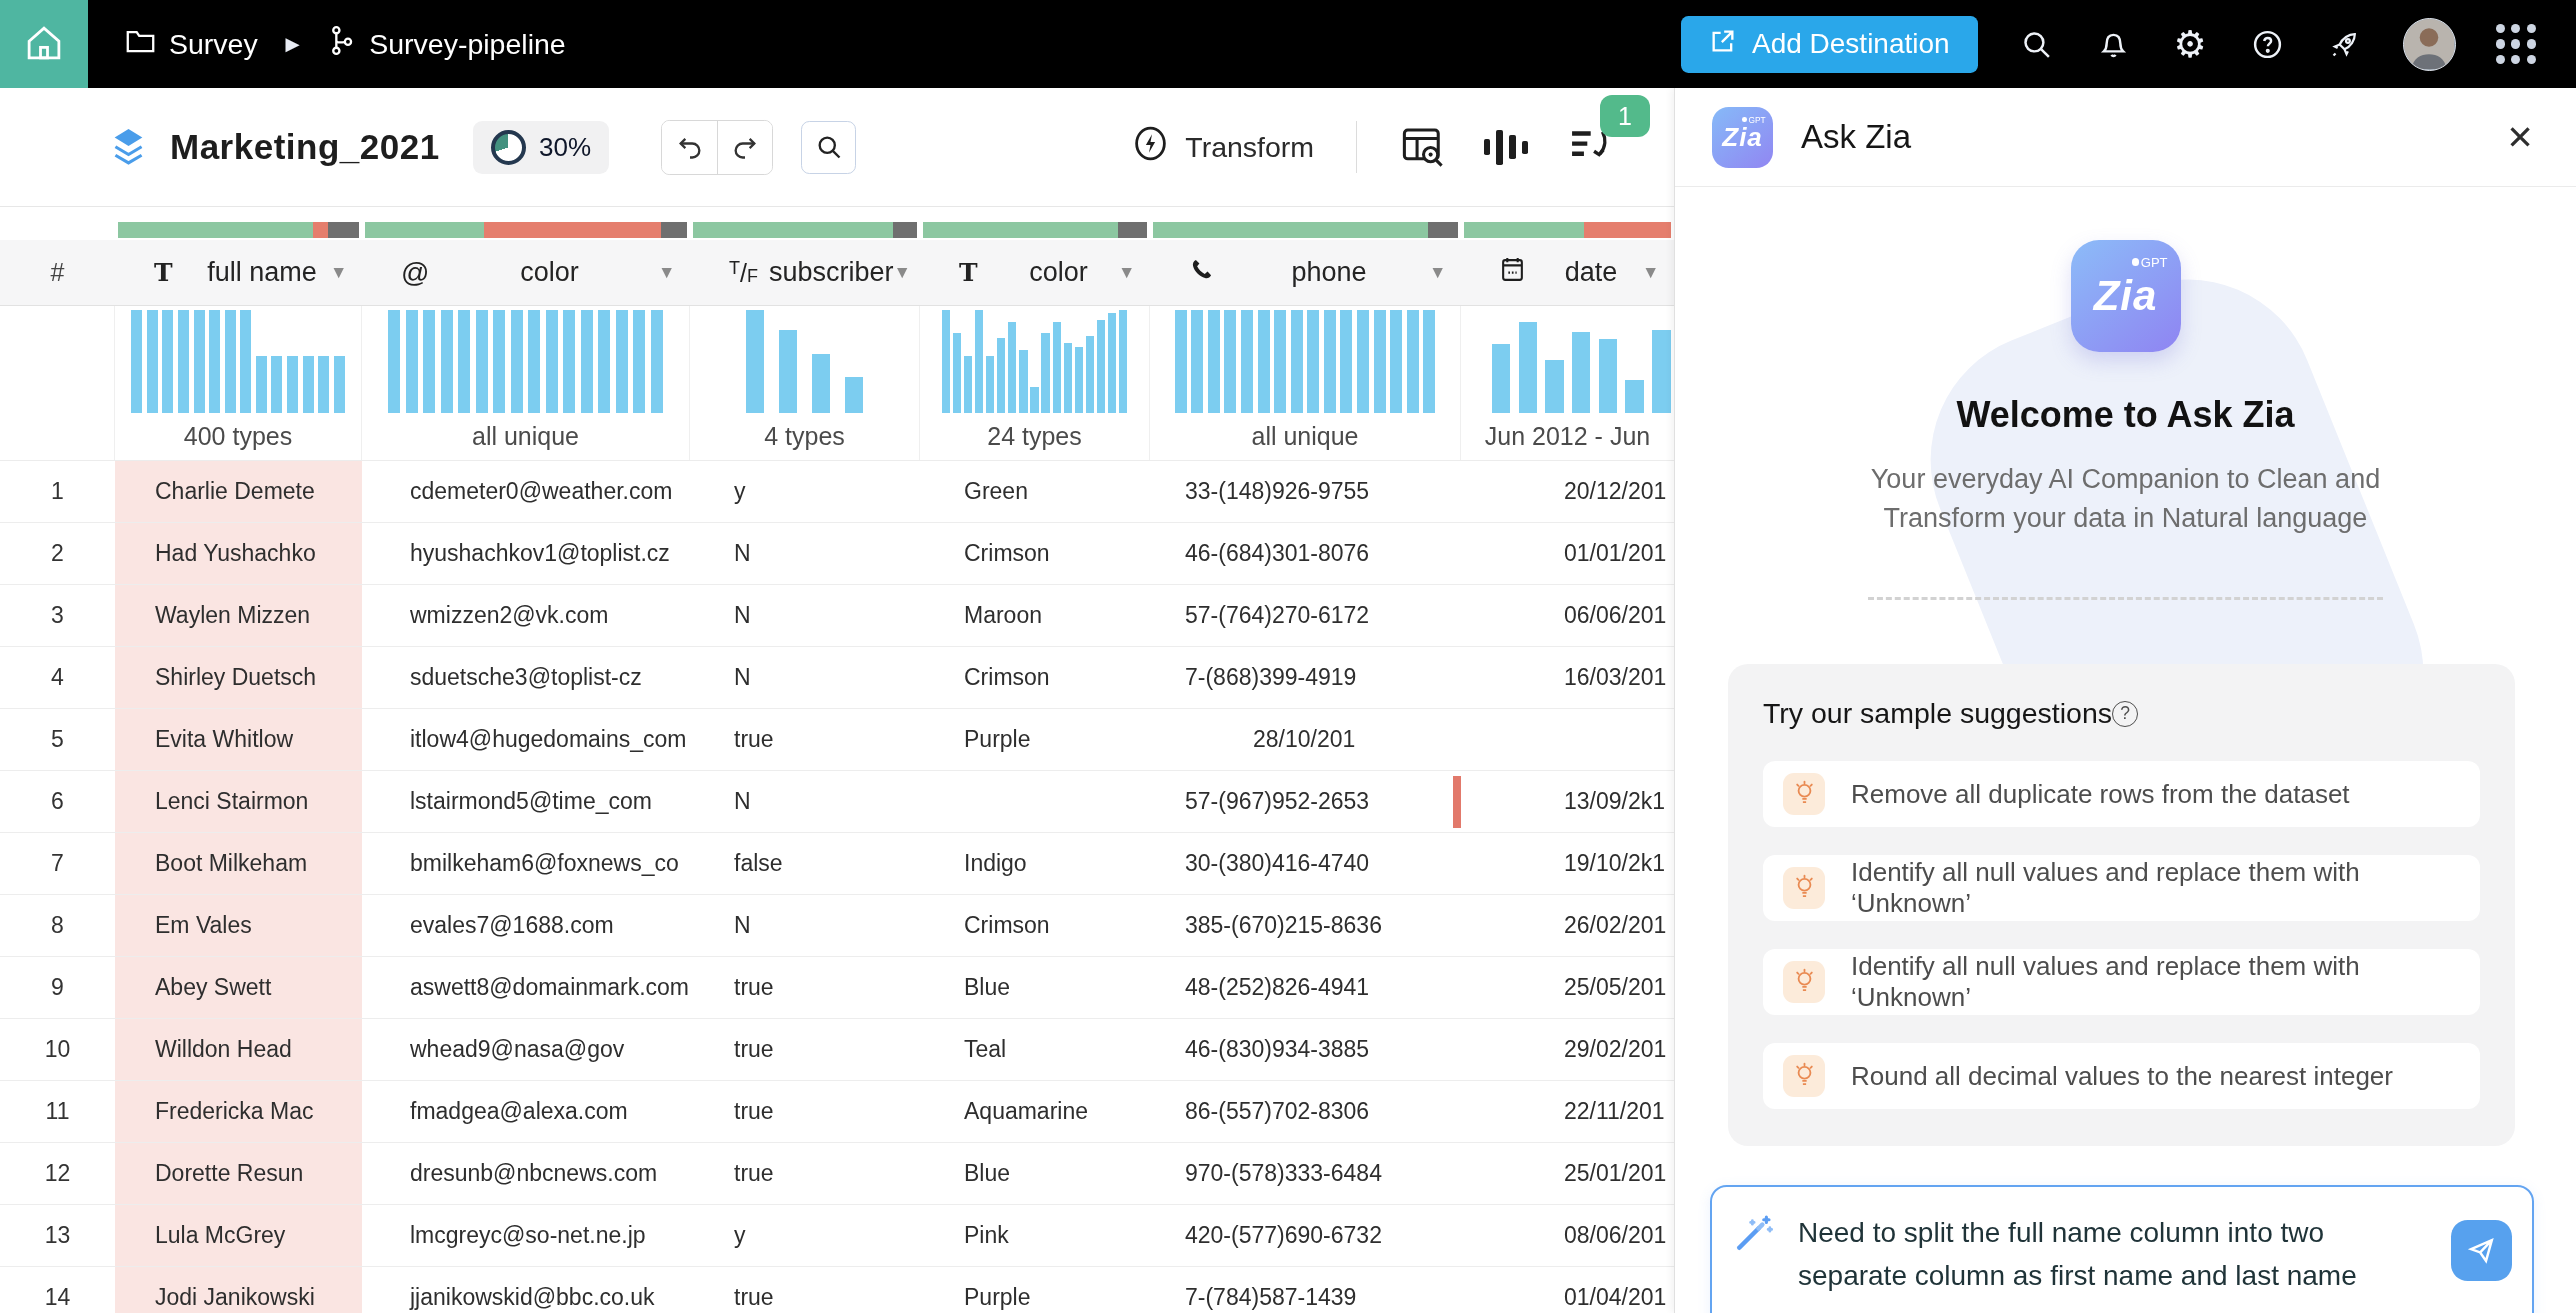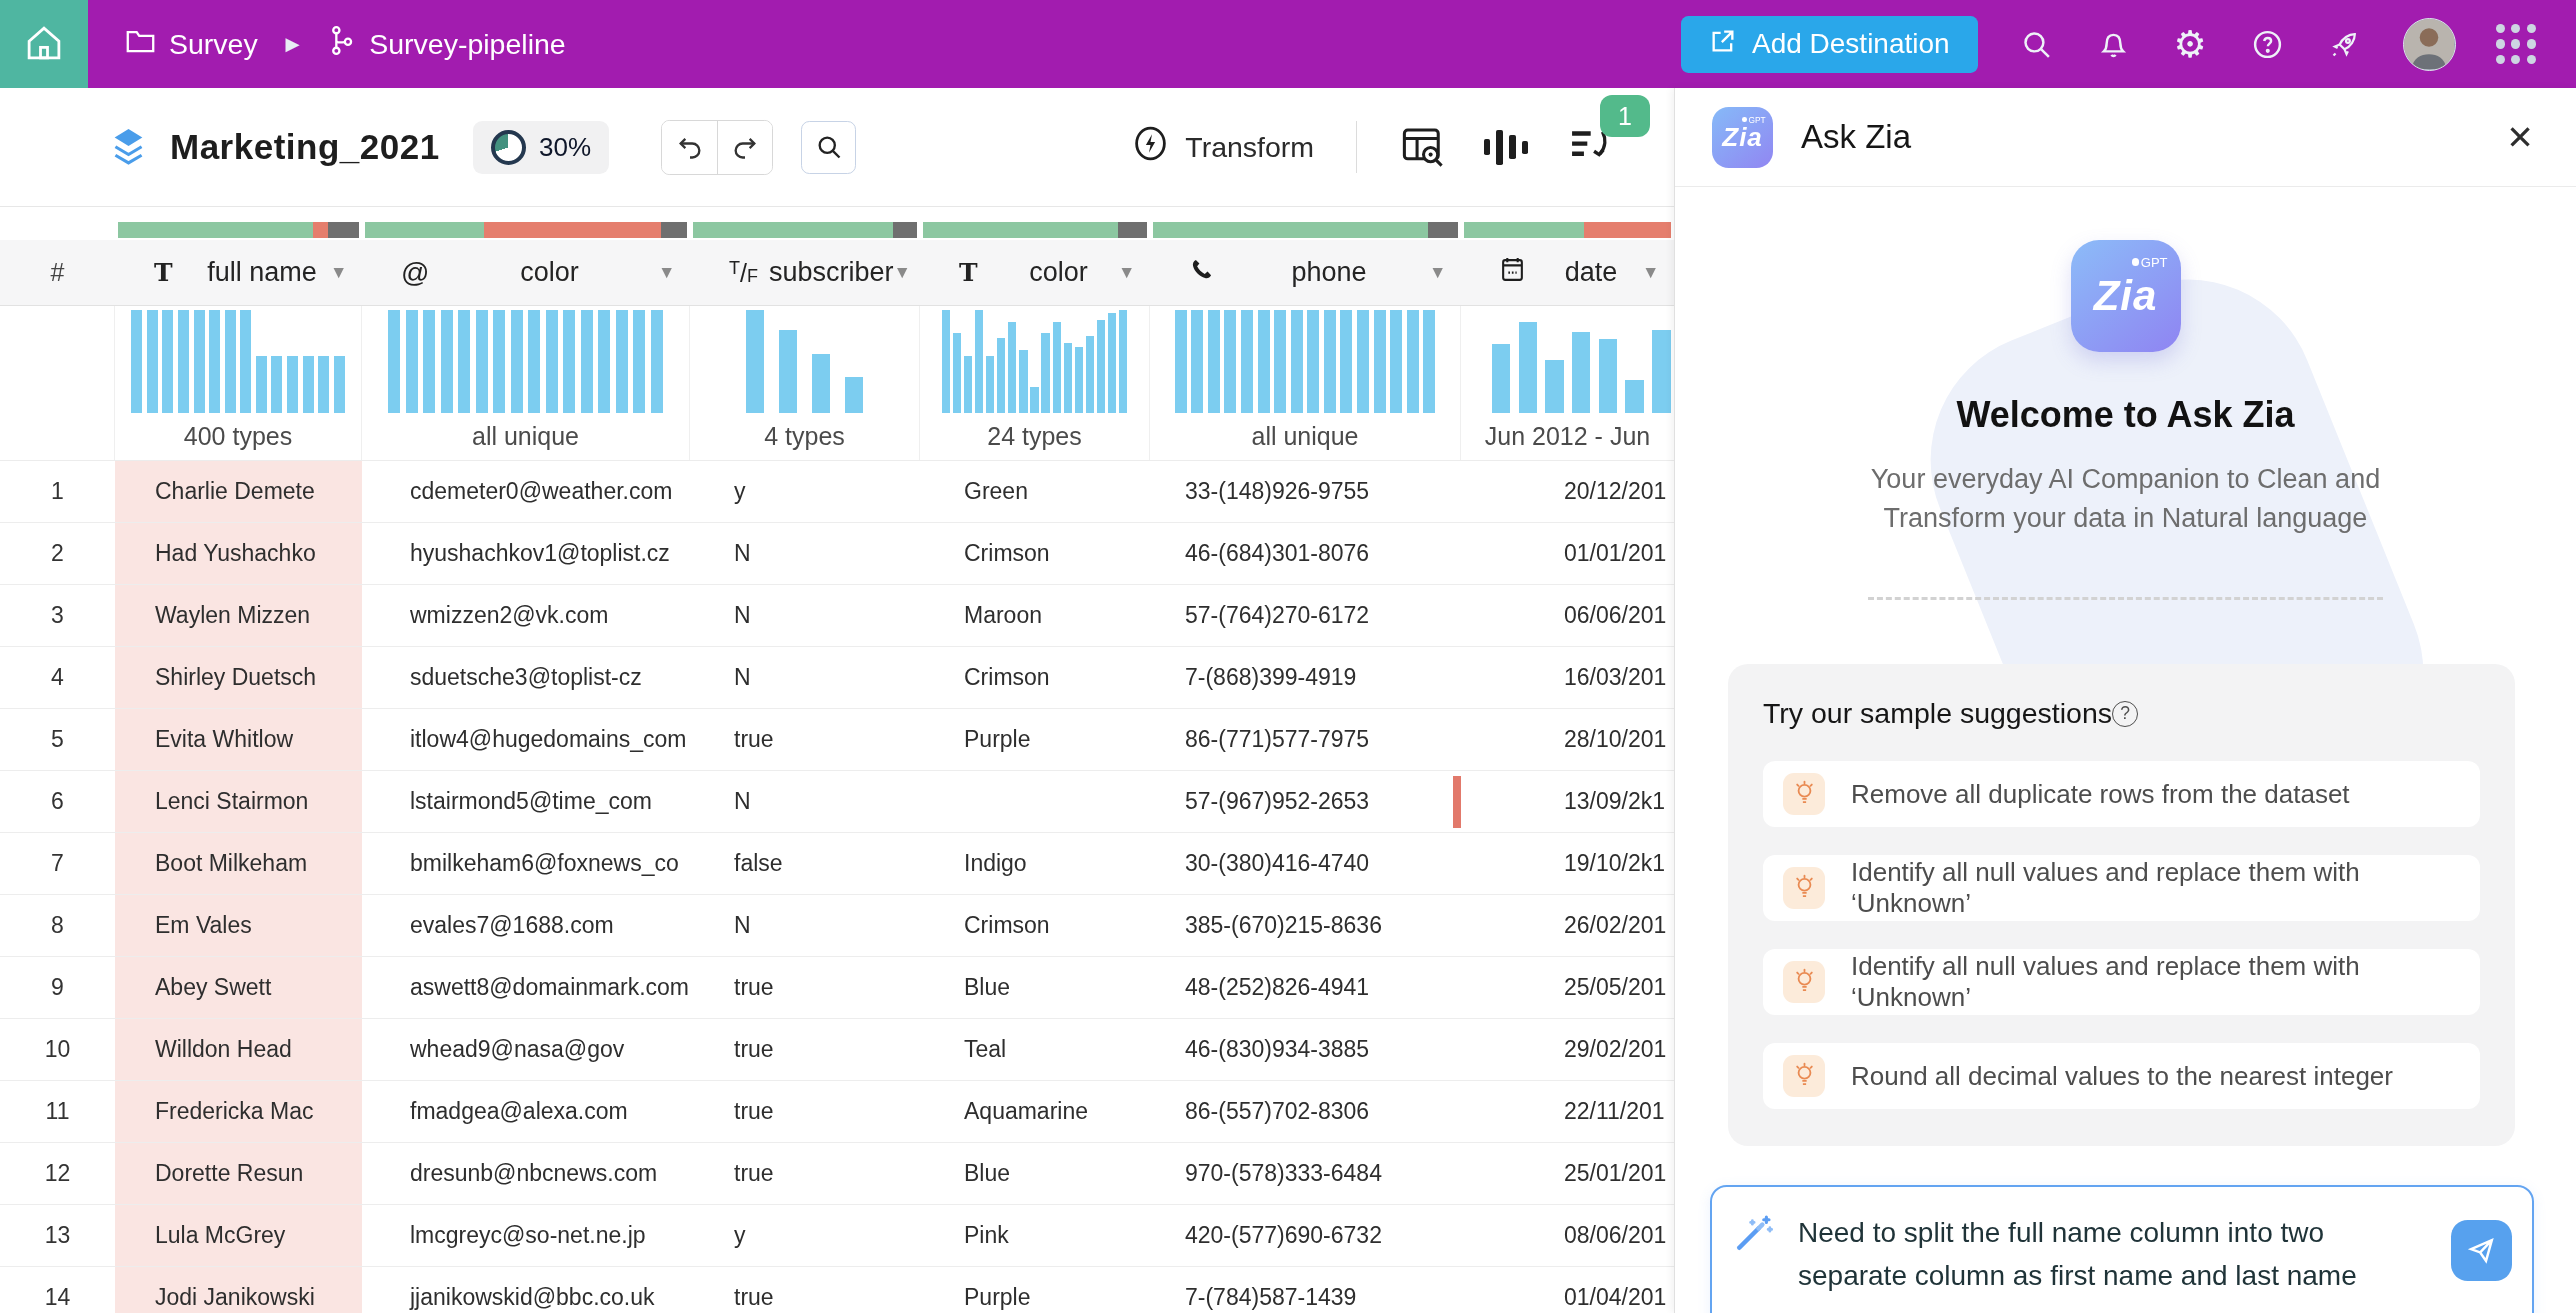--- a/index.html
+++ b/index.html
@@ -1,20 +1,20 @@
 <!DOCTYPE html>
 <html style="font-size:14.7px"><head>
 <meta charset="utf-8">
 <style>
   * { margin:0; padding:0; box-sizing:border-box; }
   html,body { width:2576px; height:1314px; overflow:hidden; background:#fff;
     font-family:"Liberation Sans", sans-serif; }
 
   
-  .navbar { height:88px; background:#a21caf; display:flex; align-items:center; }
+  .navbar { height:88px; background:#000000; display:flex; align-items:center; }
   .home-btn { width:88px; height:88px; background:#4FB6A1; display:flex; align-items:center; justify-content:center; flex:0 0 auto; cursor:pointer; }
   .crumbs { display:flex; align-items:center; margin-left:37px; color:#fff; gap:14.7px; }
   .crumb { display:flex; align-items:center; gap:13px; font-size:28.5px; color:#fff; cursor:pointer; }
   .crumb-sep { color:#e8ecf4; font-size:18.4px; margin:0 13px; }
   .nav-right { margin-left:auto; display:flex; align-items:center; gap:40px; padding-right:40px; }
   .add-dest { display:flex; align-items:center; gap:14.7px; background:#2AA7EA; color:#fff; font-size:28px;
     padding:0 28px; height:57px; border-radius:7.4px; border:none; cursor:pointer; }
   .nav-icon { width:37px; height:37px; display:flex; align-items:center; justify-content:center; color:#eef2f8; cursor:pointer; }
   .nav-icon svg { display:block; }
   .gear-glyph { font-size:37px; color:#eef2f8; line-height:1; }
@@ -497,21 +497,20 @@
         <div class="cell ">Crimson</div>
         <div class="cell cell-phone">7-(868)399-4919</div>
         <div class="cell cell-date">16/03/201</div>
       </div>
       <div class="grid-row data-row">
         <div class="cell cell-num">5</div>
         <div class="cell cell-name">Evita Whitlow</div>
         <div class="cell cell-email">itlow4@hugedomains_com</div>
         <div class="cell ">true</div>
         <div class="cell ">Purple</div>
-        <div class="cell cell-phone">86-(771)577-7975</div>
         <div class="cell cell-date">28/10/201</div>
       </div>
       <div class="grid-row data-row">
         <div class="cell cell-num">6</div>
         <div class="cell cell-name">Lenci Stairmon</div>
         <div class="cell cell-email">lstairmond5@time_com</div>
         <div class="cell ">N</div>
         <div class="cell "></div>
         <div class="cell cell-phone">57-(967)952-2653<span class="red-flag"></span></div>
         <div class="cell cell-date">13/09/2k1</div>

